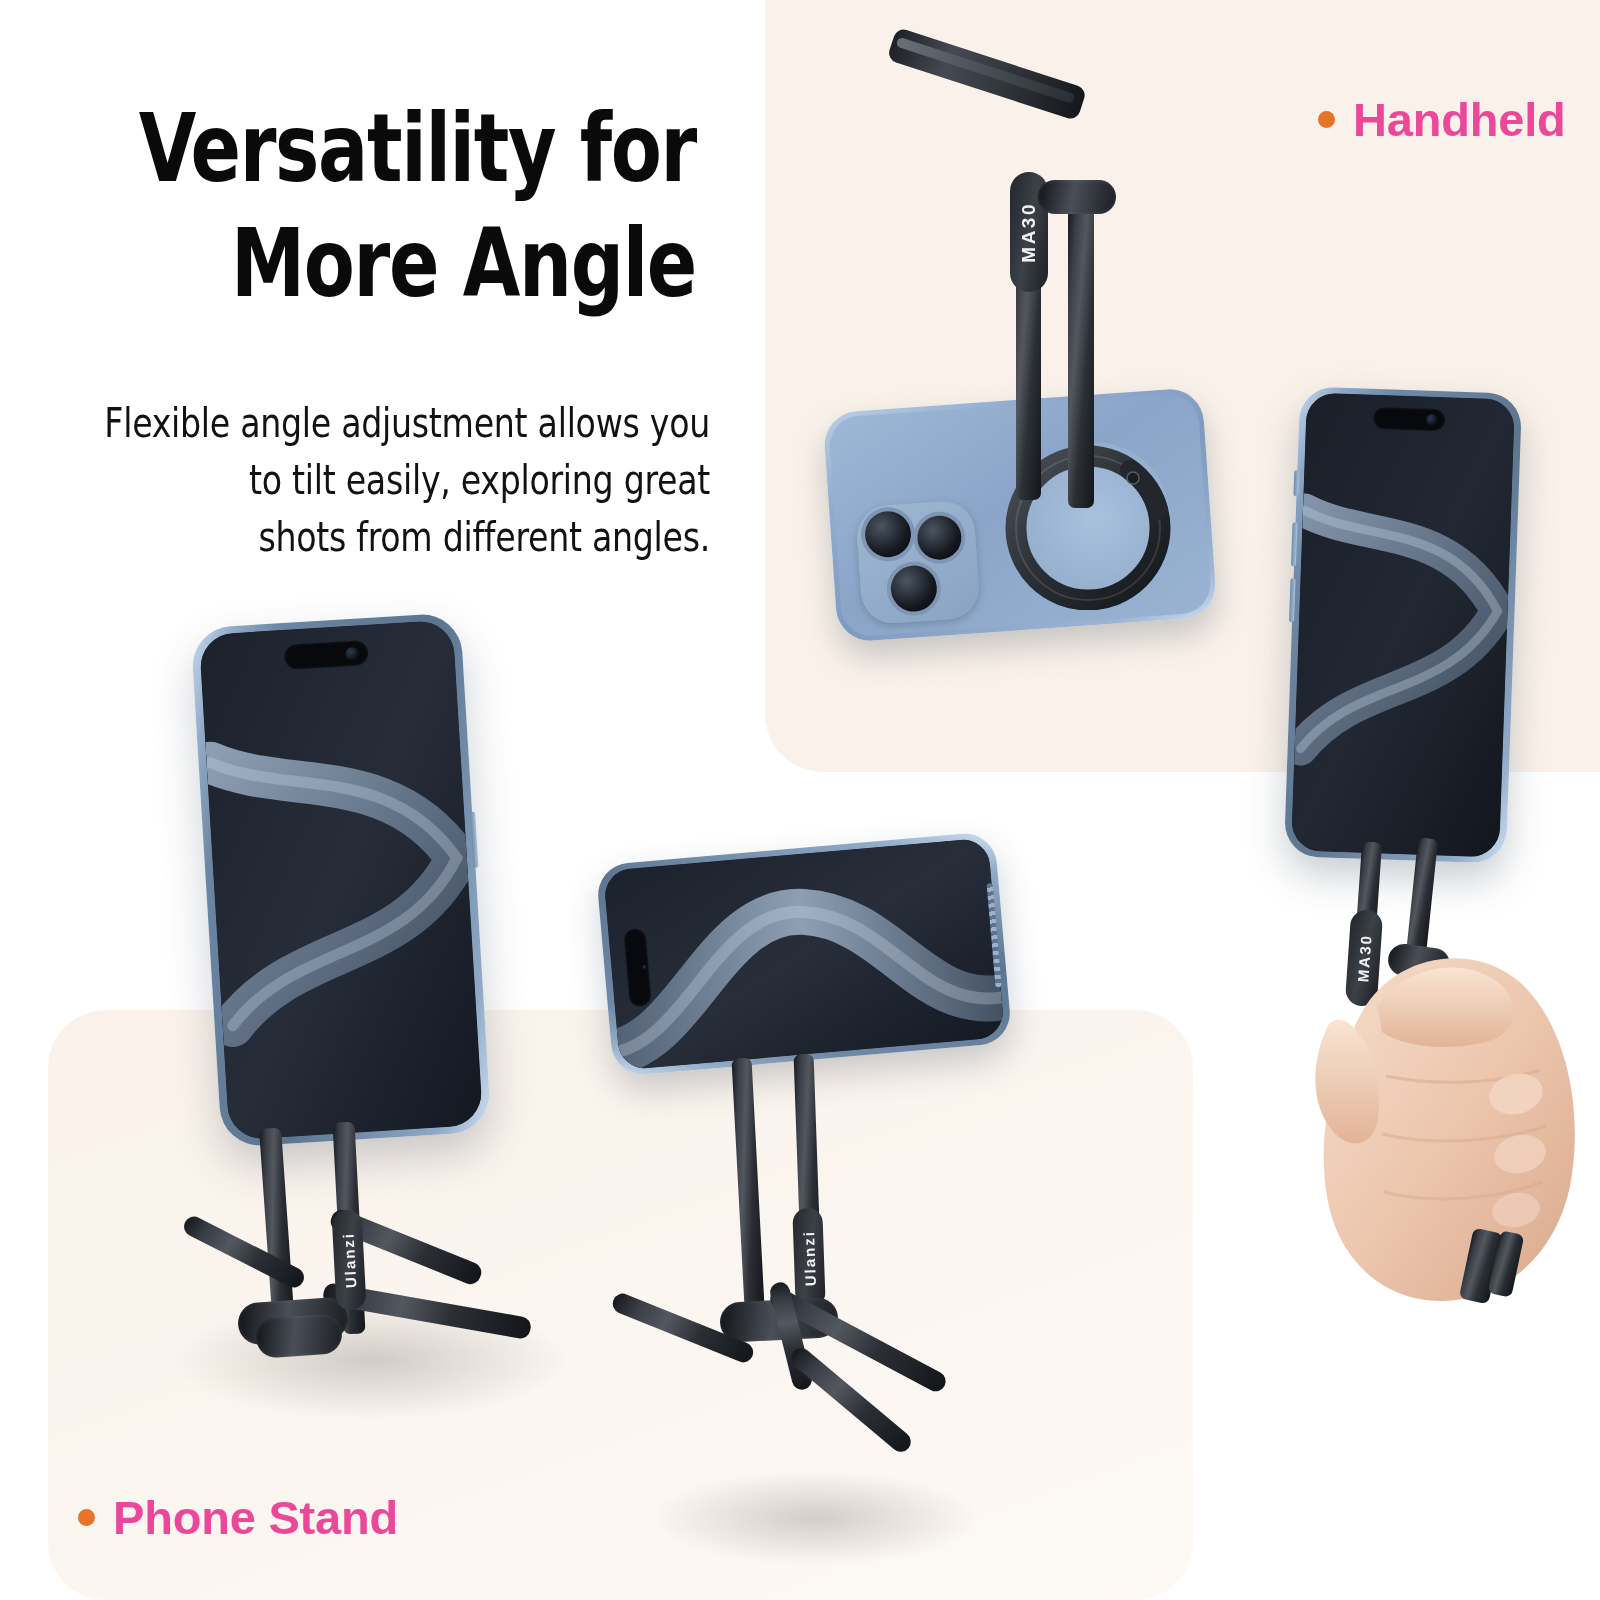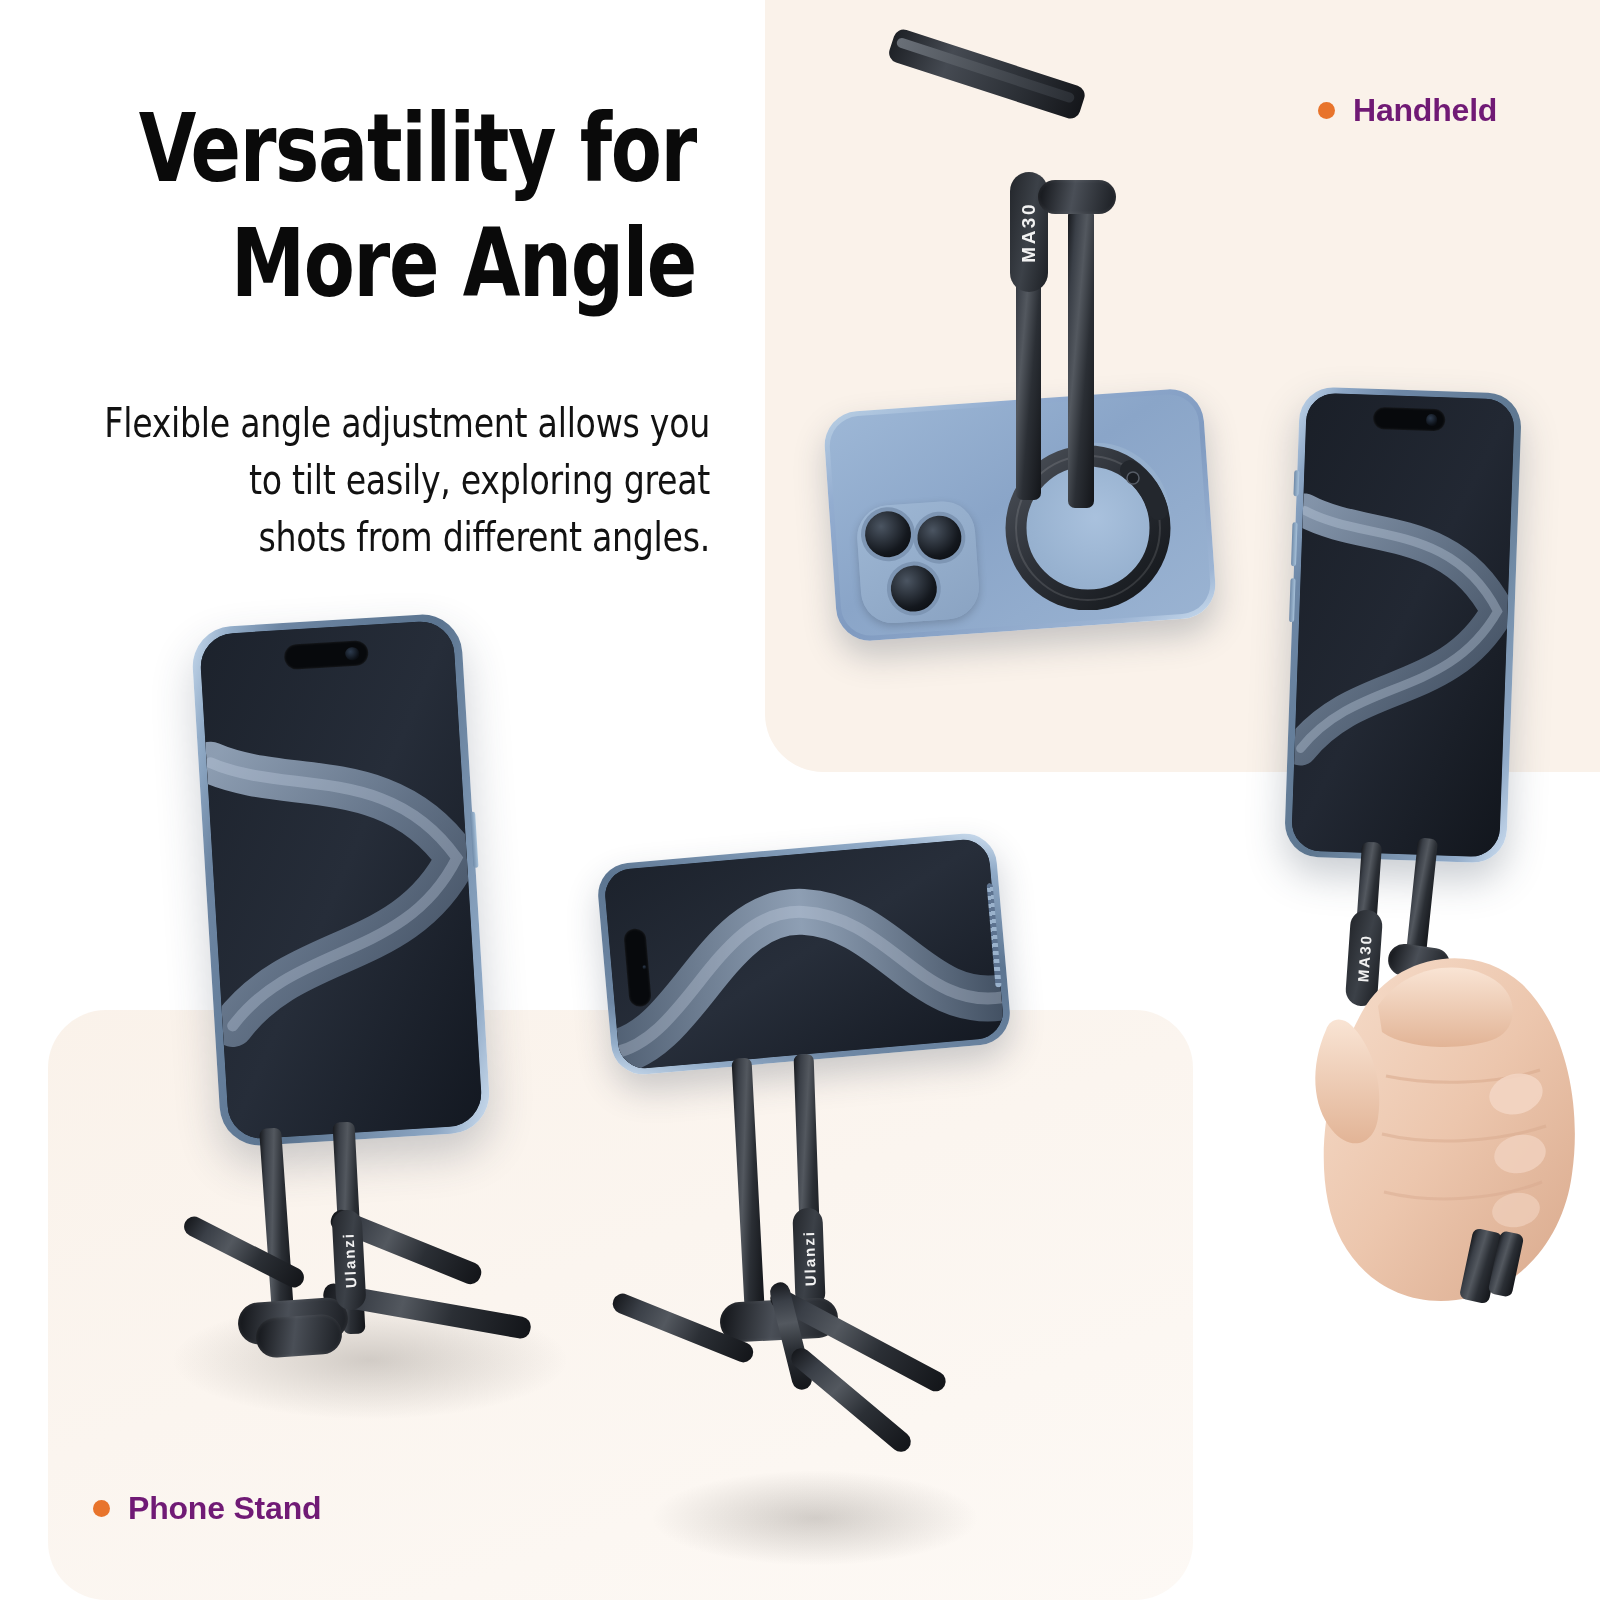--- a/index.html
+++ b/index.html
@@ -45,25 +45,25 @@
     letter-spacing: -0.3px;
     transform: scaleX(0.9);
     transform-origin: left top;
     white-space: pre-line;
   }
 
   
   .caption { position: absolute; display: flex; align-items: center; gap: 18px; }
   .caption .dot { width: 17px; height: 17px; border-radius: 50%; background: #e8742c; flex: none; }
   .caption .txt {
-    font-weight: 700; font-size: 32px; color: #701a75; letter-spacing: -0.2px;
+    font-weight: 700; font-size: 47px; color: #ec4899; letter-spacing: -0.2px;
     font-family: "Liberation Sans", "DejaVu Sans", sans-serif;
   }
   .caption.handheld { left: 1318px; top: 92px; }
-  .caption.stand    { left: 93px;  top: 1490px; }
+  .caption.stand    { left: 78px;  top: 1490px; }
 
   
   .art { position: absolute; }
   .island {
     position: absolute; background: #07090c; border-radius: 999px;
     box-shadow: inset 0 0 3px rgba(255,255,255,.12);
   }
   .island::after{
     content:""; position:absolute; right:11%; top:50%; transform:translateY(-50%);
     width:16%; aspect-ratio:1; border-radius:50%;

